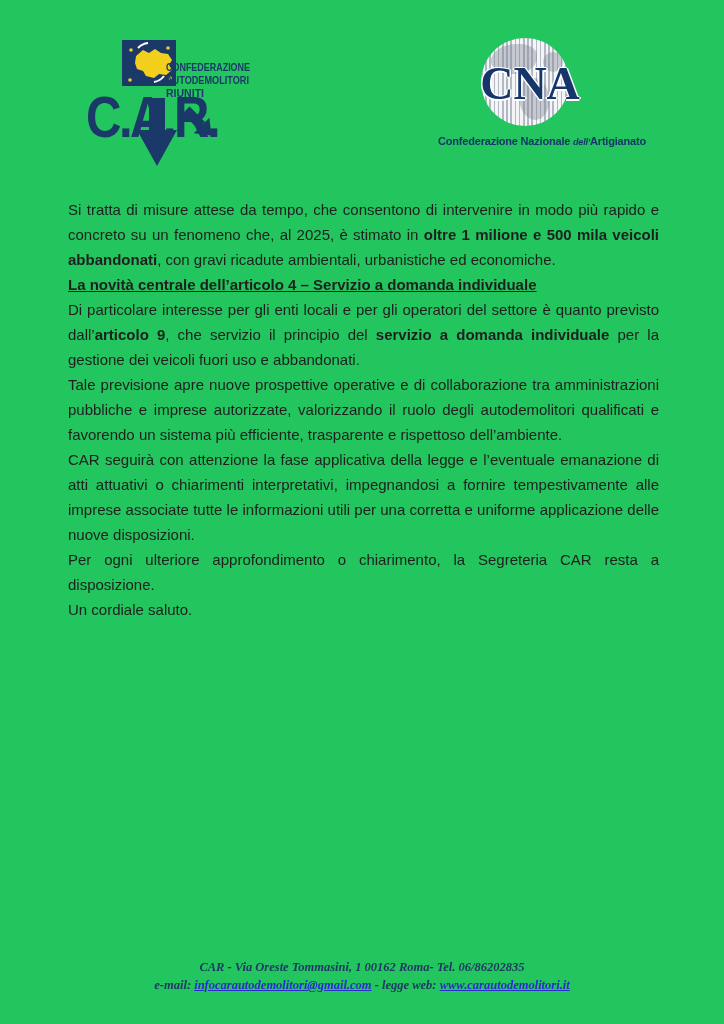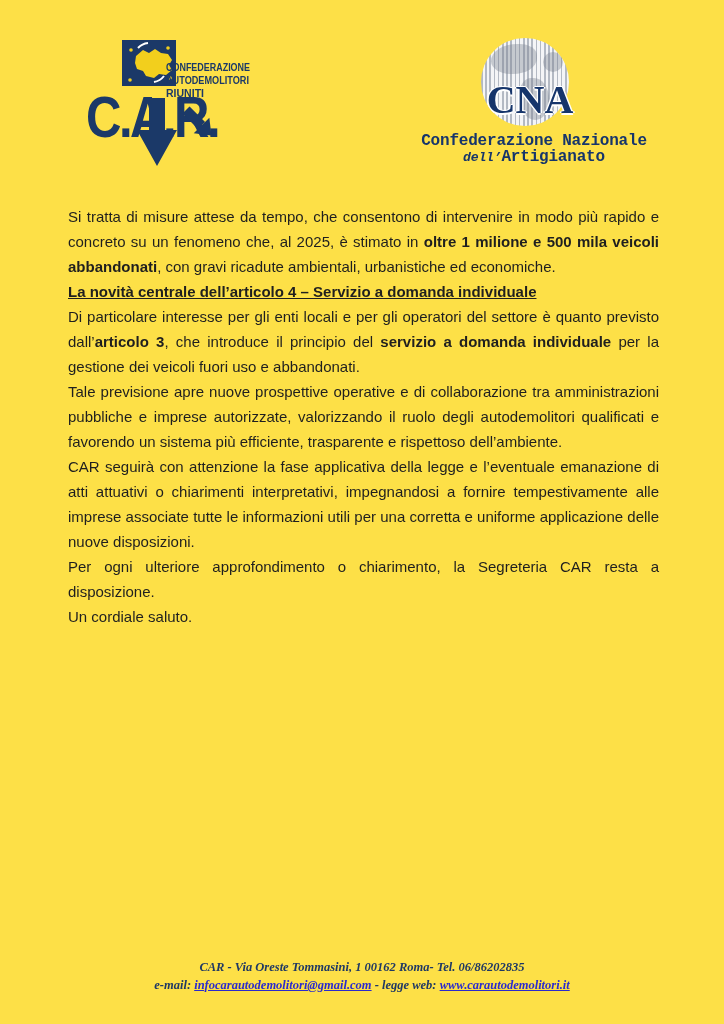--- a/index.html
+++ b/index.html
@@ -1,59 +1,59 @@
 <!DOCTYPE html>
 <html lang="it"><head>
 <meta charset="utf-8">
 <style>
   html,body{margin:0;padding:0;background:#e8e8e8;}
   .page{
     position:relative;
     width:724px;height:1024px;
     margin:0 auto;
-    background:#fde047;
+    background:#22c55e;
     font-family:"Liberation Sans", sans-serif;
     overflow:hidden;
   }
 
   
   .car-logo{position:absolute;left:86px;top:36px;width:195px;height:134px;}
 
   
   .cna-logo{position:absolute;left:395px;top:36px;width:270px;height:134px;}
   .globe{
     position:absolute;left:86px;top:2px;width:88px;height:88px;
     border-radius:50%;
     background:repeating-linear-gradient(90deg,#b3b9c3 0px,#b3b9c3 1.6px,#f4f5f7 1.6px,#f4f5f7 4.2px);
     overflow:hidden;
   }
   .continent{position:absolute;background:rgba(120,128,142,0.38);}
   .continent.c1{left:10px;top:6px;width:46px;height:30px;border-radius:60% 40% 55% 45%;}
   .continent.c2{left:38px;top:40px;width:30px;height:42px;border-radius:45% 55% 50% 60%;}
   .continent.c3{left:62px;top:14px;width:20px;height:20px;border-radius:55%;}
   .cna-acronym{
-    position:absolute;left:0;right:0;top:44px;
+    position:absolute;left:0;right:0;top:28px;
     text-align:center;
     font-family:"Liberation Serif", serif;
-    font-weight:bold;font-size:40px;line-height:40px;
+    font-weight:bold;font-size:46px;line-height:40px;
     color:#16356b;letter-spacing:0px;
     text-shadow:-1.5px 0 0 #fff,1.5px 0 0 #fff,0 -1.5px 0 #fff,0 1.5px 0 #fff;
   }
   .cna-caption{
-    position:absolute;left:4px;top:98px;width:270px;
+    position:absolute;left:12px;top:98px;width:270px;
     text-align:center;
-    font-family:Liberation Mono, monospace;
+    font-family:Liberation Sans, sans-serif;
     font-weight:bold;color:#16356b;
-    font-size:16px;line-height:15.5px;letter-spacing:-0.2px;
+    font-size:11px;line-height:15.5px;letter-spacing:-0.2px;
   }
   .cna-caption .it{font-style:italic;font-size:0.82em;}
 
   
   .doc{
-    position:absolute;left:68px;top:204px;width:591px;
+    position:absolute;left:68px;top:197px;width:591px;
     font-size:15px;line-height:25px;color:#1f1f1f;
     text-align:justify;
     hyphens:auto;-webkit-hyphens:auto;
   }
   .doc p{margin:0;}
   .doc .h{font-weight:bold;text-decoration:underline;}
   .doc b{font-weight:bold;}
 
   
   .footer{
@@ -106,21 +106,21 @@
     </div>
     <div class="cna-acronym">CNA</div>
     <div class="cna-caption">
       <div><span>Confederazione Nazionale </span><span class="it">dell’</span><span>Artigianato</span></div>
     </div>
   </div>
 
   <div class="doc" lang="it">
     <p><span>Si tratta di misure attese da tempo, che consentono di intervenire in modo più rapido e concreto su un fenomeno che, al 2025, è stimato in </span><b>oltre 1 milione e 500 mila veicoli abbandonati</b><span>, con gravi ricadute ambientali, urbanistiche ed economiche.</span></p>
     <p class="h">La novità centrale dell’articolo 4 – Servizio a domanda individuale</p>
-    <p><span>Di particolare interesse per gli enti locali e per gli operatori del settore è quanto previsto dall’</span><b>articolo 3</b><span>, che introduce il principio del </span><b>servizio a domanda individuale</b><span> per la gestione dei veicoli fuori uso e abbandonati.</span></p>
+    <p><span>Di particolare interesse per gli enti locali e per gli operatori del settore è quanto previsto dall’</span><b>articolo 9</b><span>, che servizio il principio del </span><b>servizio a domanda individuale</b><span> per la gestione dei veicoli fuori uso e abbandonati.</span></p>
     <p>Tale previsione apre nuove prospettive operative e di collaborazione tra amministrazioni pubbliche e imprese autorizzate, valorizzando il ruolo degli autodemolitori qualificati e favorendo un sistema più efficiente, trasparente e rispettoso dell’ambiente.</p>
     <p>CAR seguirà con attenzione la fase applicativa della legge e l’eventuale emanazione di atti attuativi o chiarimenti interpretativi, impegnandosi a fornire tempestivamente alle imprese associate tutte le informazioni utili per una corretta e uniforme applicazione delle nuove disposizioni.</p>
     <p>Per ogni ulteriore approfondimento o chiarimento, la Segreteria CAR resta a disposizione.</p>
     <p>Un cordiale saluto.</p>
   </div>
 
   <div class="footer">
     <div>CAR - Via Oreste Tommasini, 1 00162 Roma- Tel. 06/86202835</div>
     <div><span>e-mail: </span><a href="#">infocarautodemolitori@gmail.com</a><span> - legge web: </span><a href="#">www.carautodemolitori.it</a></div>
   </div>

